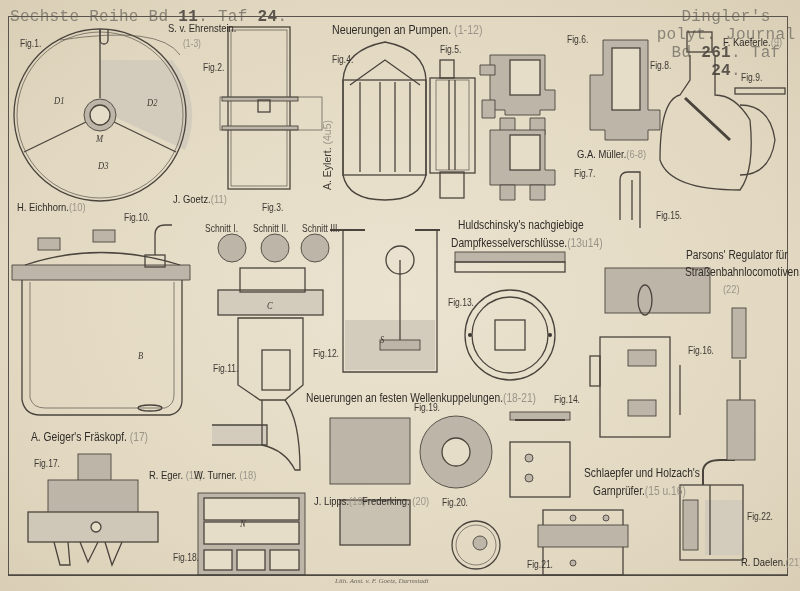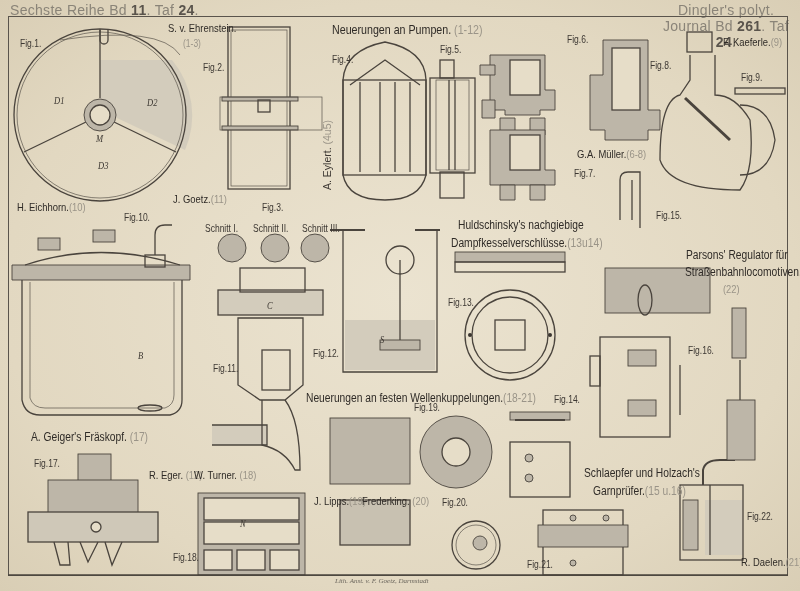--- a/index.html
+++ b/index.html
@@ -1,18 +1,18 @@
 <!DOCTYPE html>
 <html><head>
 <meta charset="utf-8">
 <style>
   html,body{margin:0;padding:0;}
   body{width:800px;height:591px;background:#e6ddc8;position:relative;overflow:hidden;font-family:"Liberation Sans",sans-serif;color:#3a3530;}
   .plate{position:absolute;left:0;top:0;width:800px;height:591px;background:radial-gradient(ellipse at 50% 50%,#ebe3d0 0%,#e2d8c1 70%,#d9ceb5 100%);}
-  .hdr{position:absolute;top:2px;font-size:14px;color:#8a8478;letter-spacing:0.3px;}
+  .hdr{position:absolute;top:8px;font-size:16px;color:#8a8478;letter-spacing:0.3px;font-family:Liberation Mono, monospace;}
   .hdr b{color:#5a544c;font-weight:bold;}
   .frame{position:absolute;left:8px;top:16px;width:780px;height:560px;border:1.5px solid #5a544c;box-sizing:border-box;}
   .lbl{position:absolute;font-size:10px;color:#3d3833;white-space:nowrap;transform:scaleX(0.85);transform-origin:left top;}
   .ttl{position:absolute;font-size:11.5px;color:#2f2b27;white-space:nowrap;transform:scaleX(0.82);transform-origin:left top;}
   .ref{color:#9a9488;}
   .vert{position:absolute;font-size:10.5px;color:#3d3833;white-space:nowrap;transform:rotate(-90deg);transform-origin:left top;}
   .credit{position:absolute;left:335px;top:577px;font-size:7px;font-style:italic;color:#6a655c;font-family:"Liberation Serif",serif;}
   svg{position:absolute;left:0;top:0;}
   .ln{stroke:#4a443d;fill:none;stroke-width:1.3;}
   .thin{stroke:#5a544c;fill:none;stroke-width:0.7;}

